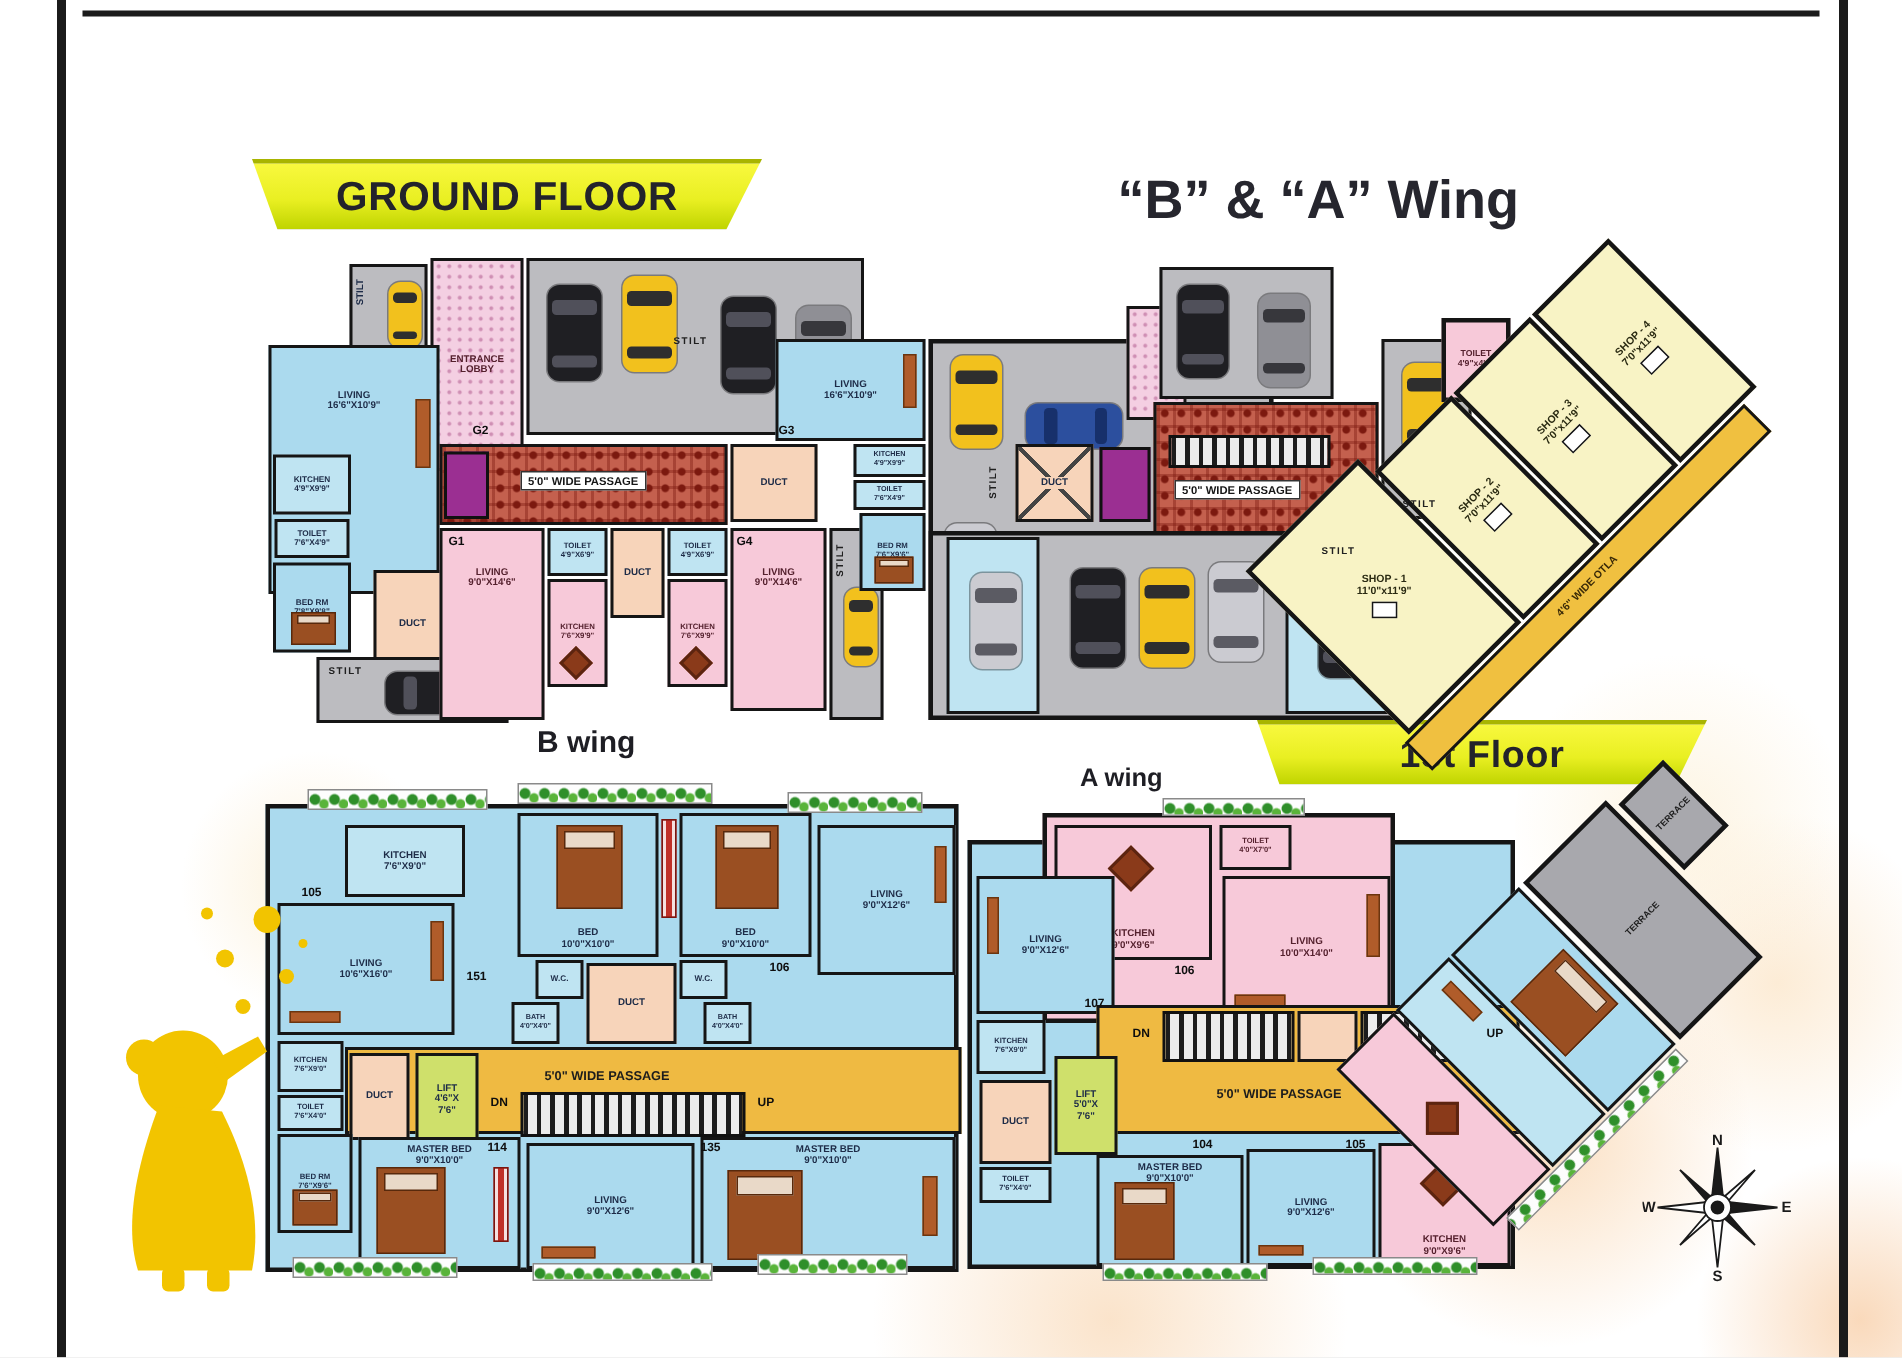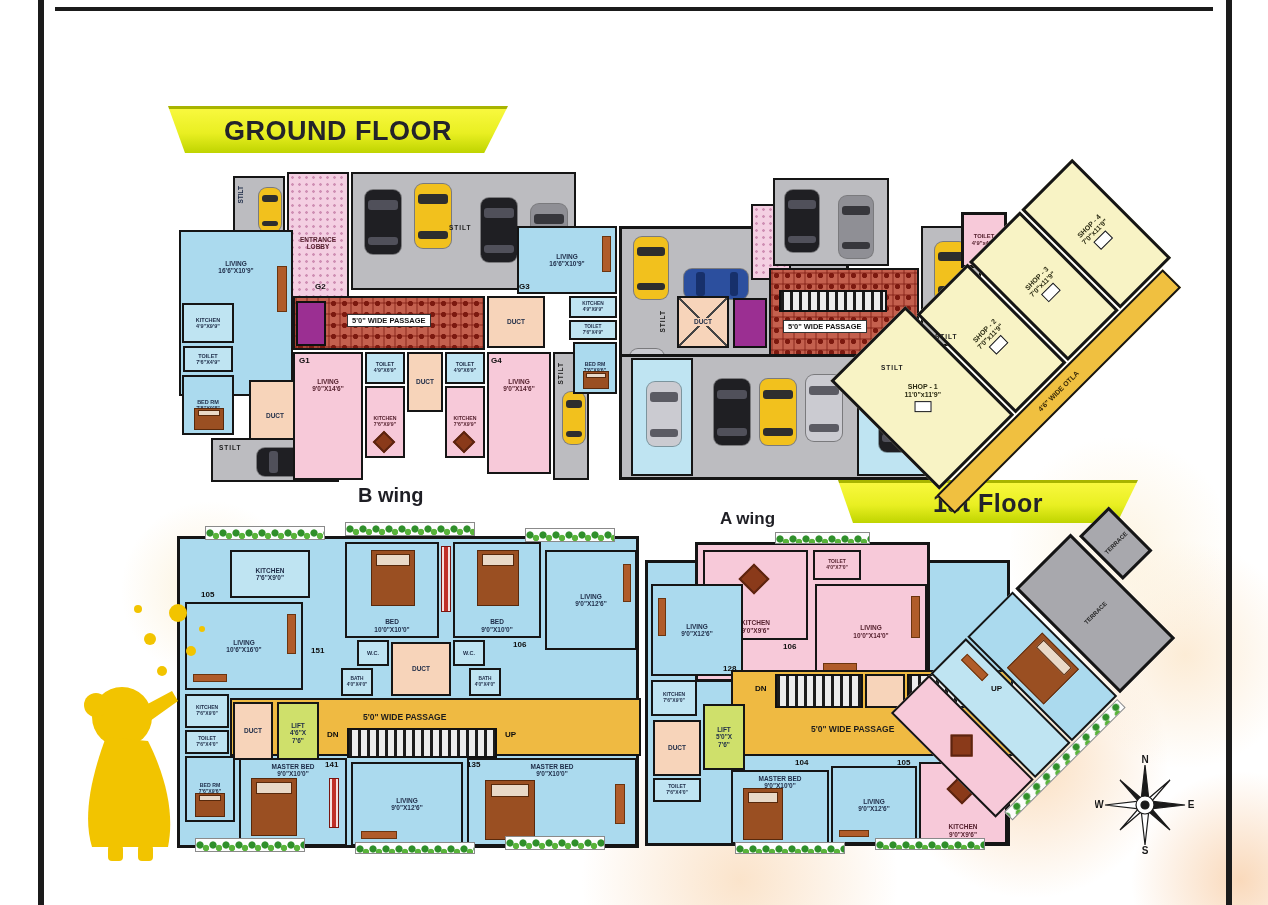--- a/index.html
+++ b/index.html
@@ -83,20 +83,21 @@
   <div class="bokeh" style="left:120px;top:500px;width:180px;height:180px;background:radial-gradient(circle,rgba(250,232,195,.6),rgba(250,232,195,0) 70%);"></div>
   <div class="bokeh" style="left:1010px;top:430px;width:220px;height:240px;background:radial-gradient(circle,rgba(252,238,210,.65),rgba(252,238,210,0) 70%);"></div>
 
   <div class="frame" style="left:55px;top:7px;width:1158px;height:4px;"></div>
   <div class="frame" style="left:38px;top:0;width:6px;height:905px;"></div>
   <div class="frame" style="left:1226px;top:0;width:6px;height:905px;"></div>
 
   <div class="banner" style="left:168px;top:106px;width:340px;height:44px;">
     <span style="font-size:27px;">GROUND FLOOR</span>
   </div>
+  <div class="bigtitle" style="left:745px;top:112px;width:300px;font-size:36px;">“B” &amp; “A” Wing</div>
 
   <div class="abs" style="left:165px;top:168px;width:975px;height:315px;z-index:2;">
 
     <div class="room grayz" style="left:68px;top:8px;width:52px;height:66px;">
       <span class="rl vert" style="position:absolute;left:2px;top:8px;">STILT</span>
       <div class="car cyellow" style="left:24px;top:10px;width:22px;height:44px;"></div>
     </div>
 
     <div class="room stipple" style="left:122px;top:4px;width:62px;height:142px;">
       <span class="rl">ENTRANCE
@@ -367,21 +368,21 @@
       <span class="rl" style="font-size:5.2px;">BED RM
 7'6"X9'6"</span>
       <div class="bed" style="left:8px;bottom:3px;width:30px;height:24px;"></div>
     </div>
     <div class="room blue" style="left:64px;top:238px;width:108px;height:88px;">
       <span class="rl" style="position:absolute;top:3px;left:0;right:0;">MASTER BED
 9'0"X10'0"</span>
       <div class="bed" style="left:10px;top:18px;width:46px;height:58px;"></div>
       <div class="wrd" style="right:6px;top:18px;width:10px;height:50px;"></div>
     </div>
-    <span class="badge" style="left:150px;top:240px;">141</span>
+    <span class="badge" style="left:150px;top:240px;">114</span>
     <div class="room blue" style="left:176px;top:242px;width:112px;height:84px;">
       <span class="rl">LIVING
 9'0"X12'6"</span>
       <div class="sofa" style="left:8px;bottom:5px;width:36px;height:8px;"></div>
     </div>
     <span class="badge" style="left:292px;top:240px;">135</span>
     <div class="room blue" style="left:292px;top:238px;width:170px;height:88px;">
       <span class="rl" style="position:absolute;top:3px;left:0;right:0;">MASTER BED
 9'0"X10'0"</span>
       <div class="bed" style="left:16px;top:20px;width:50px;height:60px;"></div>
@@ -410,21 +411,21 @@
       <div class="sofa" style="right:5px;top:10px;width:9px;height:42px;"></div>
       <div class="sofa" style="left:6px;bottom:6px;width:34px;height:8px;"></div>
     </div>
     <span class="badge" style="left:608px;top:122px;">106</span>
 
     <div class="room blue" style="left:476px;top:64px;width:92px;height:92px;">
       <span class="rl">LIVING
 9'0"X12'6"</span>
       <div class="sofa" style="left:5px;top:12px;width:8px;height:38px;"></div>
     </div>
-    <span class="badge" style="left:548px;top:144px;">128</span>
+    <span class="badge" style="left:548px;top:144px;">107</span>
     <div class="room blue2" style="left:476px;top:160px;width:46px;height:36px;">
       <span class="rl" style="font-size:5px;">KITCHEN
 7'6"X9'0"</span>
     </div>
     <div class="room peach" style="left:478px;top:200px;width:48px;height:56px;">
       <span class="rl">DUCT</span>
     </div>
     <div class="room blue2" style="left:478px;top:258px;width:48px;height:24px;">
       <span class="rl" style="font-size:5px;">TOILET
 7'6"X4'0"</span>

